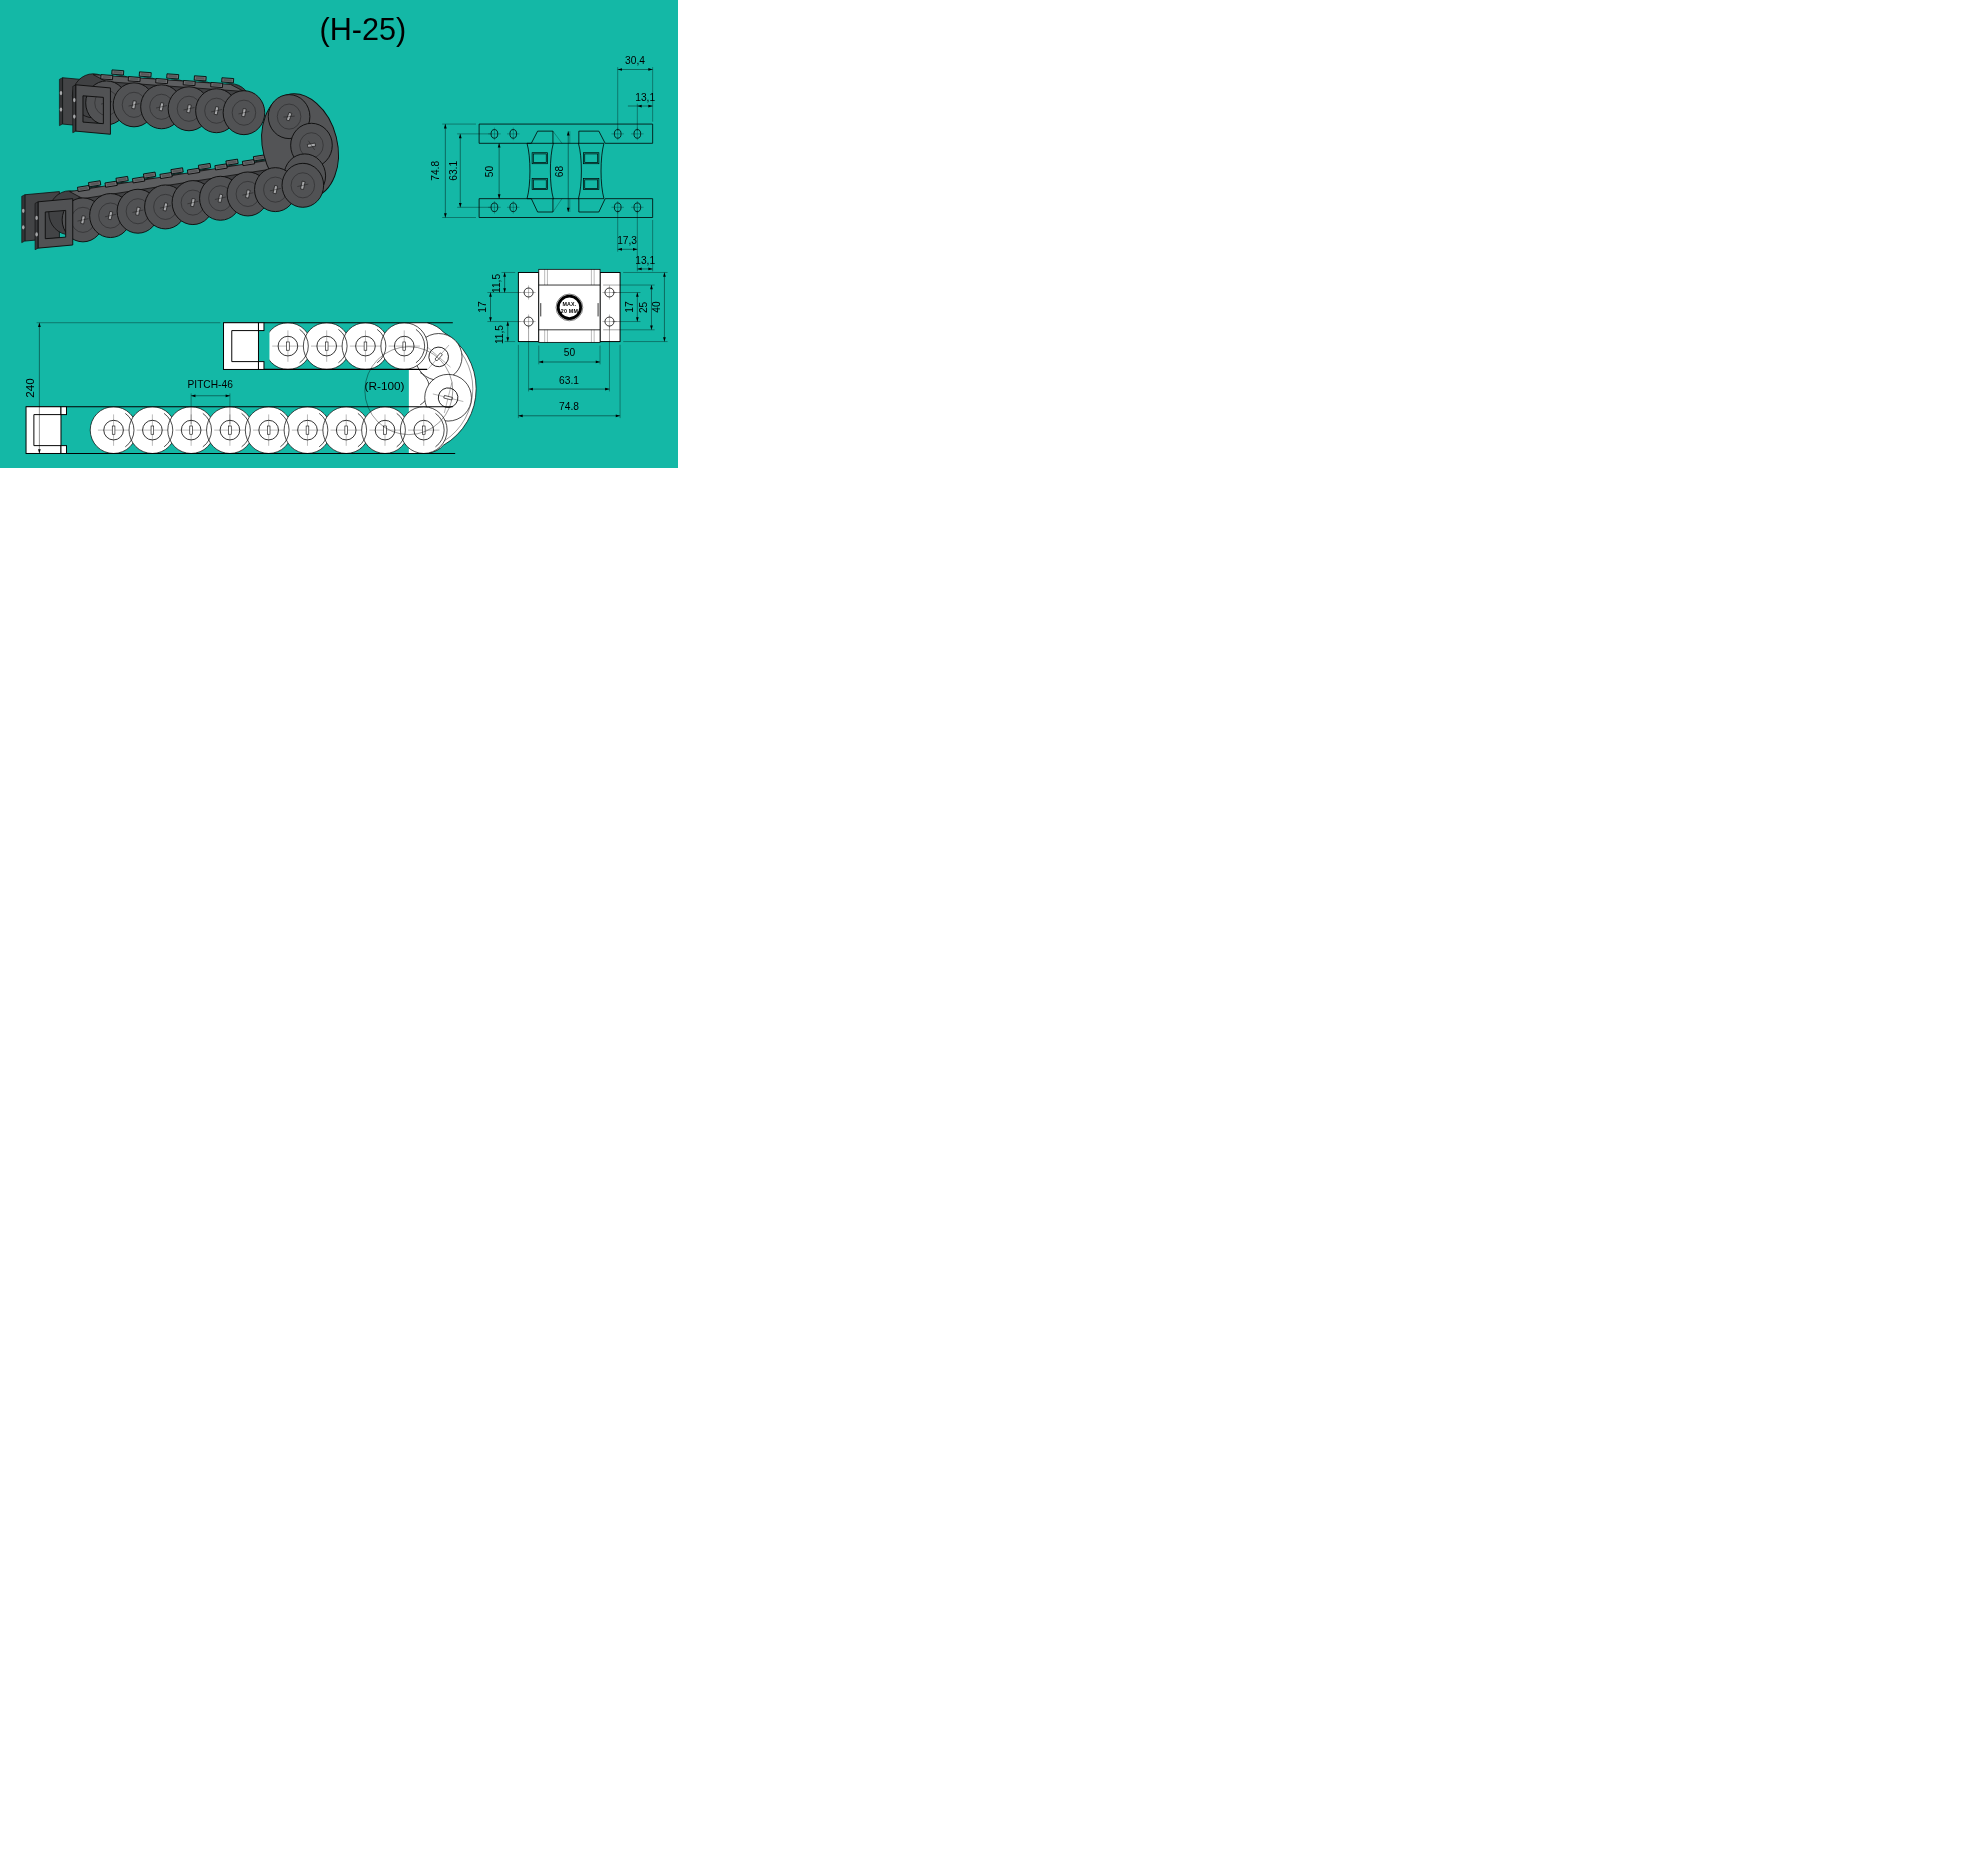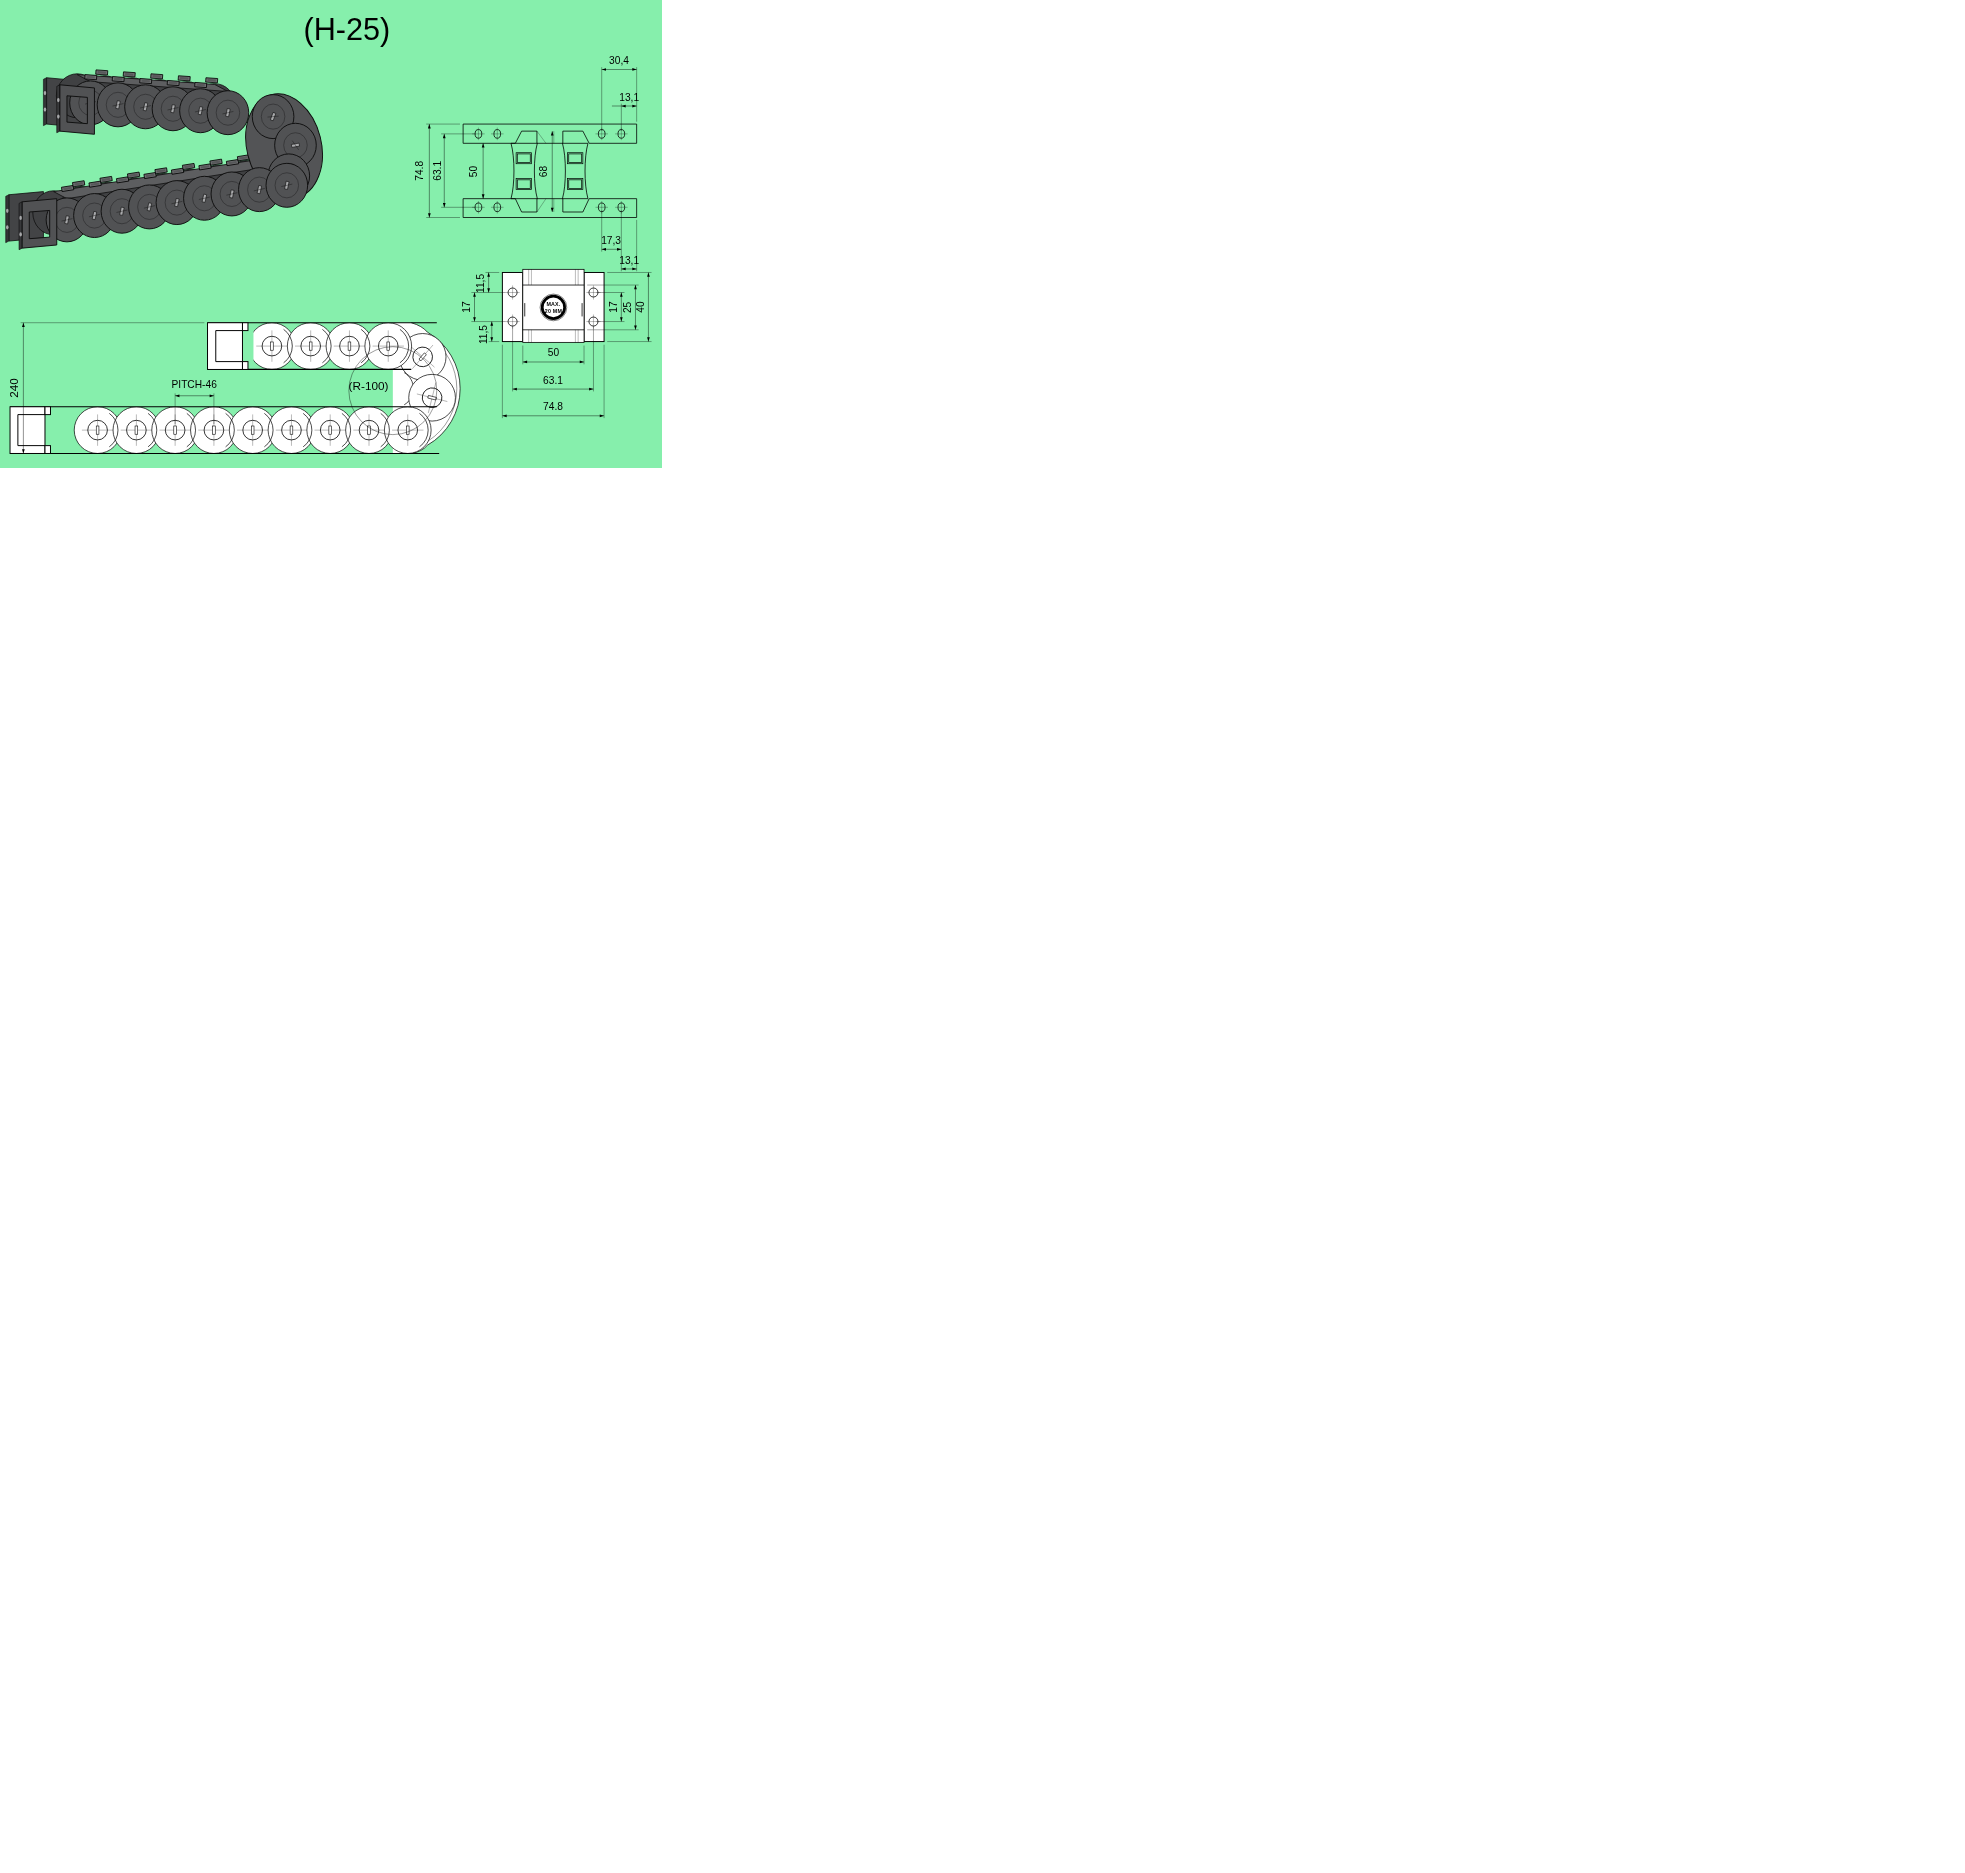--- a/index.html
+++ b/index.html
@@ -1,16 +1,16 @@
 <!DOCTYPE html>
 <html style="font-size:6.3px"><head>
 <meta charset="utf-8">
 <style>
   html,body{margin:0;padding:0;background:#fff;}
-  .page{width:662px;height:468px;position:relative;background:#86efac;overflow:hidden;}
+  .page{width:662px;height:468px;position:relative;background:#14b8a6;overflow:hidden;padding-left:16px;}
   svg{display:block;}
   .ln18{fill:none;stroke:#000;stroke-width:1.8;}
   .ln2{fill:none;stroke:#000;stroke-width:2;}
   .ln25{fill:none;stroke:#000;stroke-width:2.5;}
   .ln3{fill:none;stroke:#000;stroke-width:3;}
   .dim{fill:none;stroke:#000;stroke-width:1.1;}
   .ext{fill:none;stroke:#000;stroke-width:0.9;}
   .cl{fill:none;stroke:#000;stroke-width:0.7;}
   .wf{fill:#fff;stroke:#000;}
   .txt{font-family:"Liberation Sans",sans-serif;font-size:26px;fill:#000;text-anchor:middle;}

